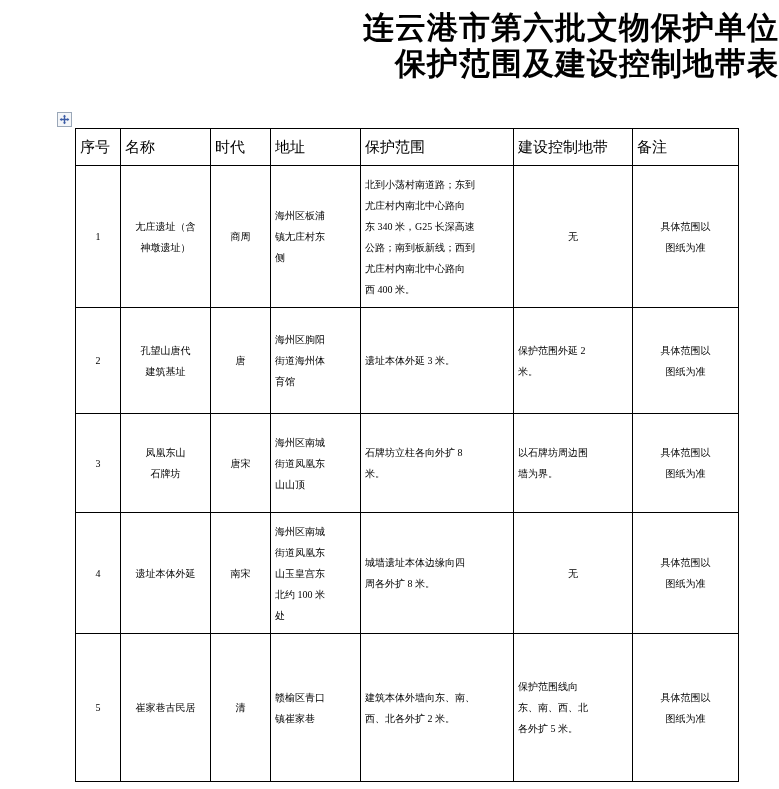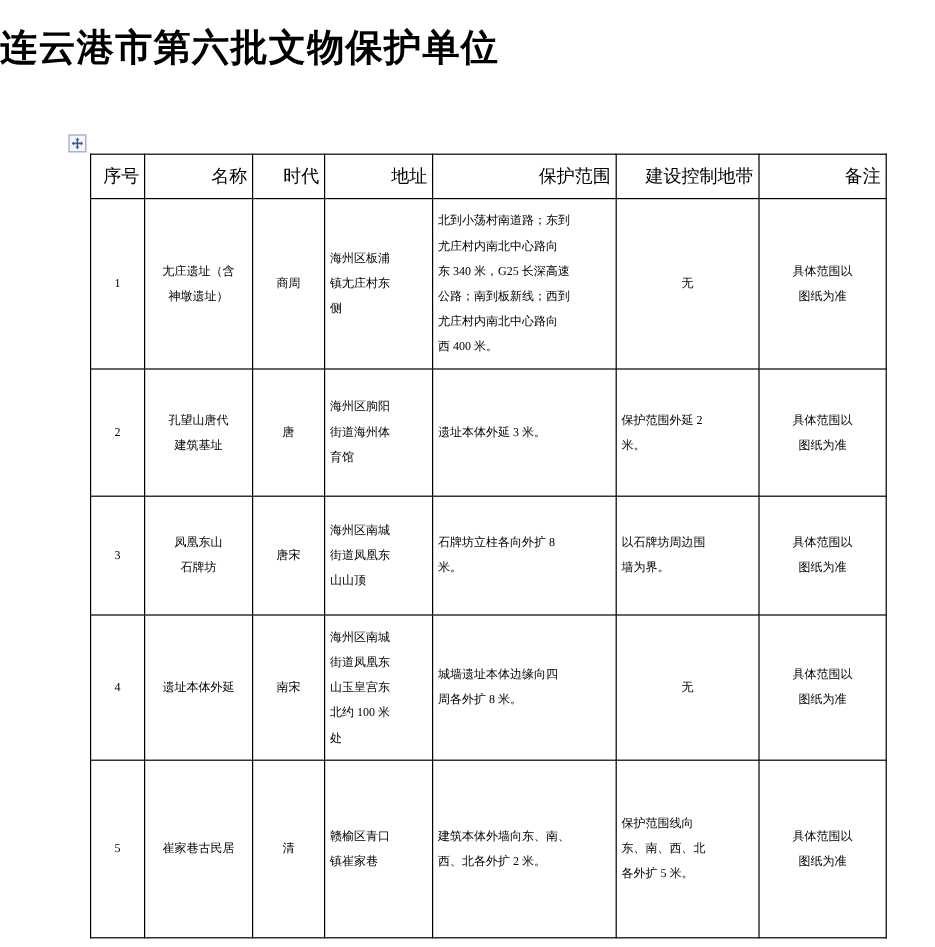--- a/index.html
+++ b/index.html
@@ -7,22 +7,22 @@
     width:779px;height:789px;
     background:#ffffff;
     position:relative;
     overflow:hidden;
     font-family:"Liberation Serif","DejaVu Serif",serif;
     color:#000;
   }
   
   .doc-title{
     position:absolute;
-    top:22px;left:0;width:779px;
-    text-align:left;
+    top:10px;left:0;width:779px;
+    text-align:right;
     font-weight:bold;
     font-size:31px;
     line-height:36px;
     letter-spacing:1px;
   }
   
   .move-handle{
     position:absolute;
     left:57px;top:112px;
     width:15px;height:15px;
@@ -44,41 +44,42 @@
   .relics-table th,.relics-table td{
     border:1px solid #000;
     padding:2px 4px;
     vertical-align:middle;
     box-sizing:border-box;
     overflow:hidden;
   }
   .relics-table th{
     font-size:15px;
     font-weight:normal;
-    text-align:right;
+    text-align:left;
     height:37px;
   }
   .relics-table td{
     font-size:10px;
     line-height:21px;
     white-space:pre-line;
     text-align:left;
   }
   td.c-center{text-align:center;}
   tr.r1{height:142px;}
   tr.r2{height:106px;}
   tr.r3{height:99px;}
   tr.r4{height:121px;}
   tr.r5{height:148px;}
 </style>
 </head>
 <body>
 
 <div class="doc-title">
   <div>连云港市第六批文物保护单位</div>
+  <div>保护范围及建设控制地带表</div>
 </div>
 
 <div class="move-handle">
   <span>
     <svg width="11" height="11" viewBox="0 0 16 16">
       <path d="M8 1 L10.5 3.8 H9 V6.9 H12.2 V5.5 L15 8 L12.2 10.5 V9.1 H9 V12.2 H10.5 L8 15 L5.5 12.2 H7 V9.1 H3.8 V10.5 L1 8 L3.8 5.5 V6.9 H7 V3.8 H5.5 Z" fill="#3a5ba5"></path>
     </svg>
   </span>
 </div>
 

